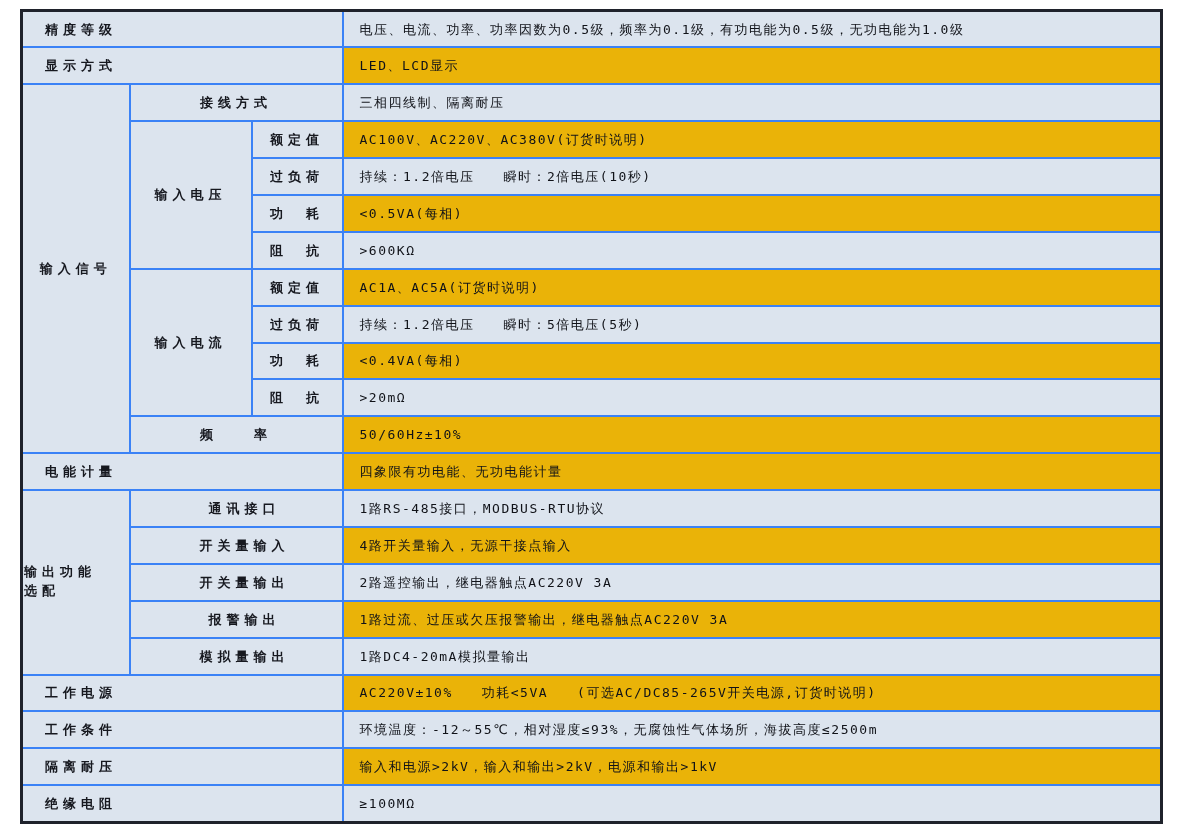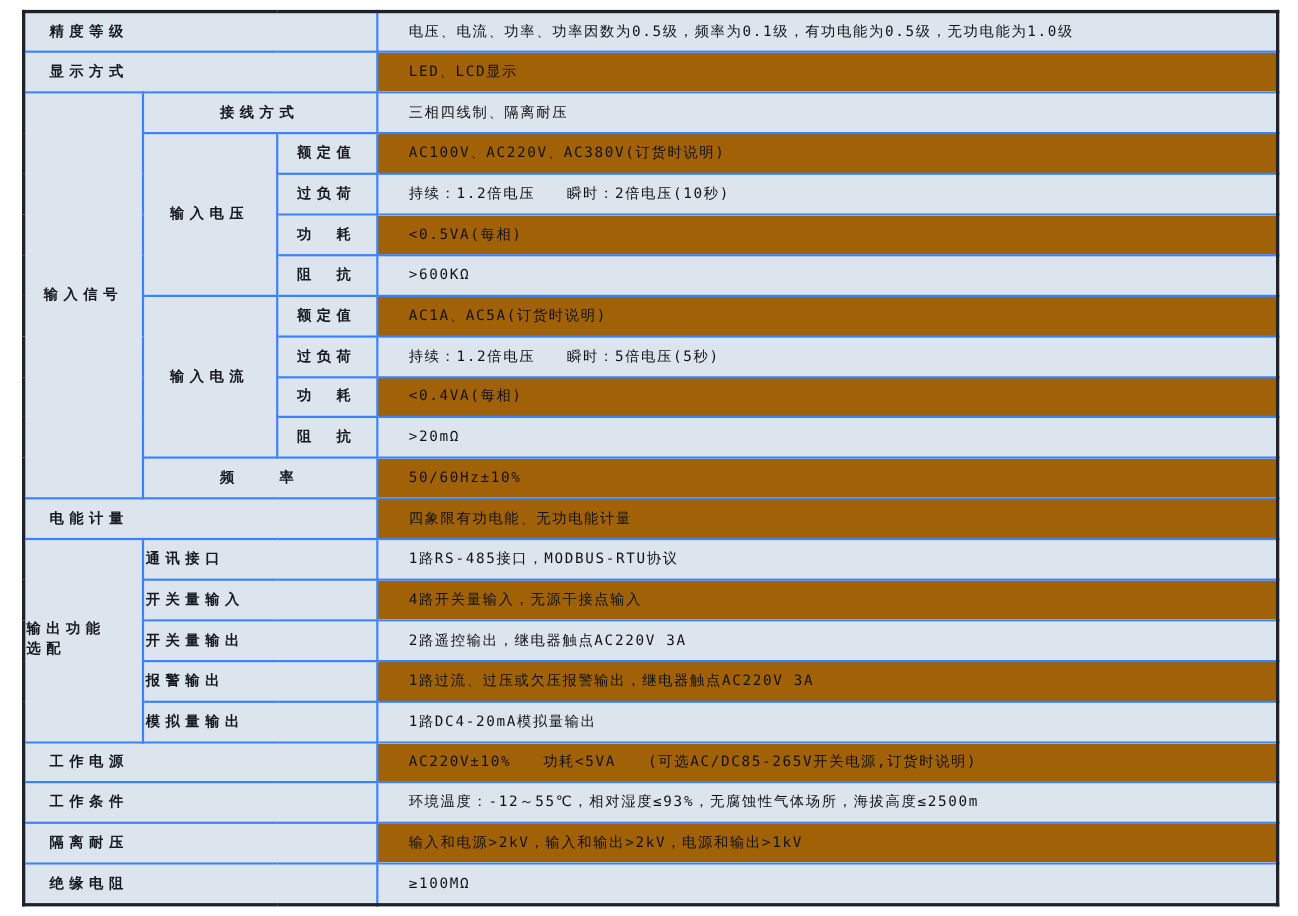--- a/index.html
+++ b/index.html
@@ -22,32 +22,32 @@
   }
   tr{height:36.9px;}
   
   .hdr{
     background:#dce4ee;
     font-weight:bold;
     letter-spacing:5px;
     color:#16181f;
   }
   .hdr-left{text-align:left;padding-left:22px;}
-  .hdr-sub{text-align:left;padding-left:2px;}
+  .hdr-sub{text-align:center;padding-left:18px;}
   .hdr-center{text-align:center;}
   .hdr-stack{text-align:left;line-height:1.45;white-space:normal;}
   
   .val{
-    text-align:left;padding-left:28px;
+    text-align:left;padding-left:16px;
     letter-spacing:1.5px;
     font-family:"DejaVu Sans Mono","DejaVu Sans",sans-serif;
     color:#101218;
   }
   .bg-b{background:#dce4ee;}
-  .bg-w{background:#a16207;}
+  .bg-w{background:#eab308;}
 </style>
 </head>
 <body>
 
 <table class="spec">
   <colgroup>
     <col style="width:108px">
     <col style="width:122px">
     <col style="width:91px">
     <col style="width:819px">

